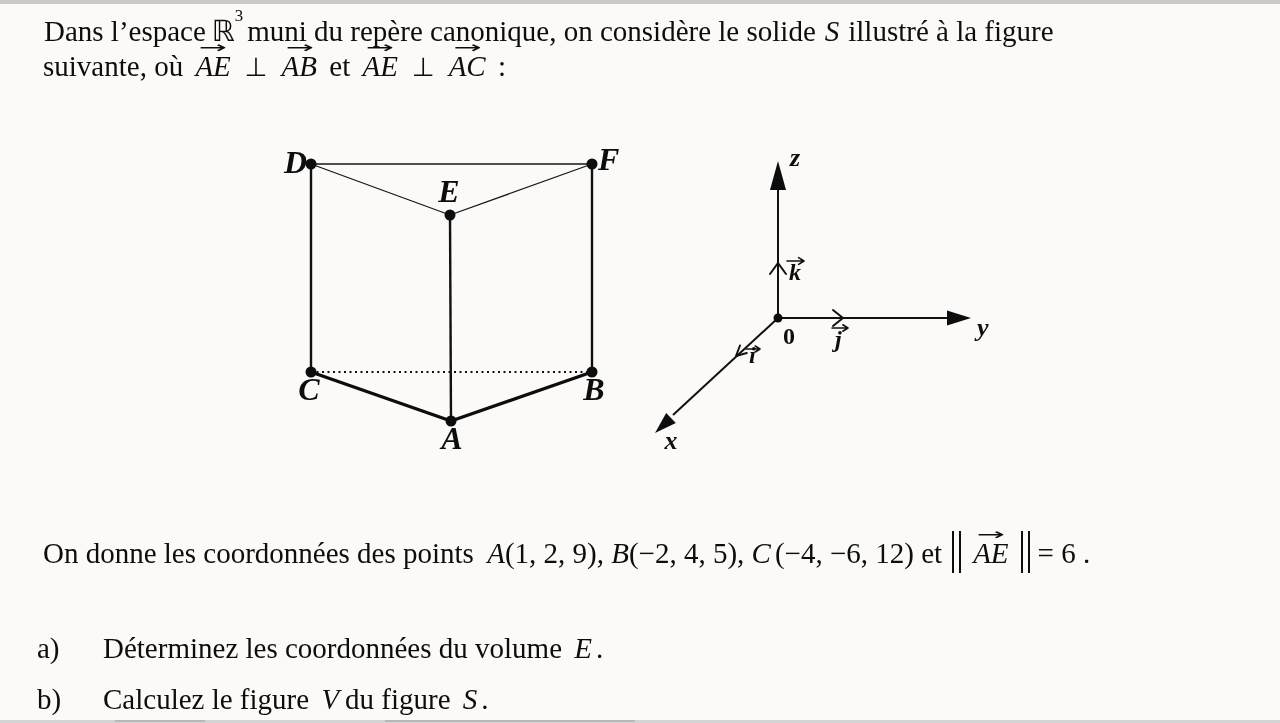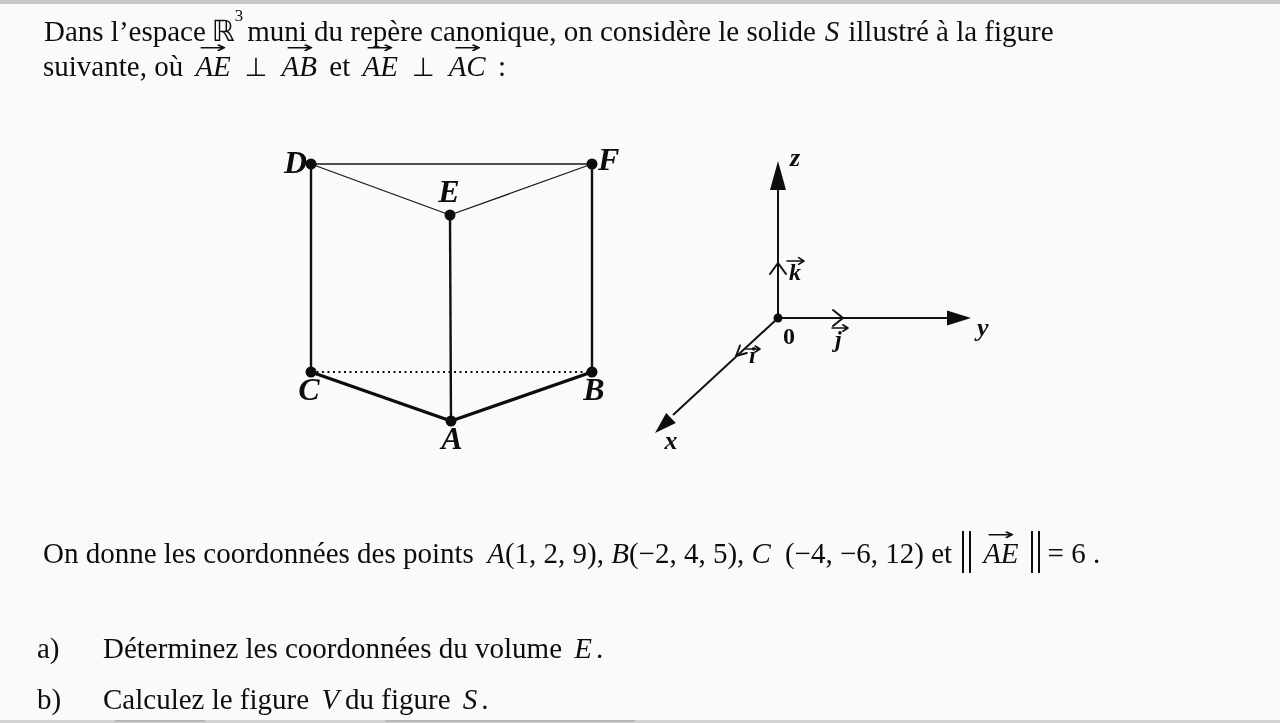--- a/index.html
+++ b/index.html
@@ -134,21 +134,21 @@
     <text class="unit-label" x="835" y="347" text-anchor="start">j</text>
     <text class="unit-label" x="749" y="363" text-anchor="start">i</text>
     <text class="origin-label" x="789" y="344" text-anchor="middle">0</text>
   </g>
 </svg>
 
 <div id="coordsline" class="textline">
   <span>On donne les coordonnées des points</span>
   <span class="mvar" style="margin-left:6px">A</span><span>(1, 2, 9),</span>
   <span class="mvar">B</span><span style="">(−2, 4, 5),</span>
-  <span class="mvar">C</span><span style="margin-left:14px">(−4, −6, 12)</span>
+  <span class="mvar">C</span><span style="margin-left:4px">(−4, −6, 12)</span>
   <span>et</span><span class="nbar left"></span><span class="vec">AE</span><span class="nbar right"></span><span>= 6 .</span>
 </div>
 
 <div id="qa" class="qrow">
   <span class="qlabel">a)</span>
   <span class="qtext">
     <span>Déterminez les coordonnées du volume</span>
     <span class="mvar" style="margin:0 4px 0 5px">E</span><span>.</span>
   </span>
 </div>

